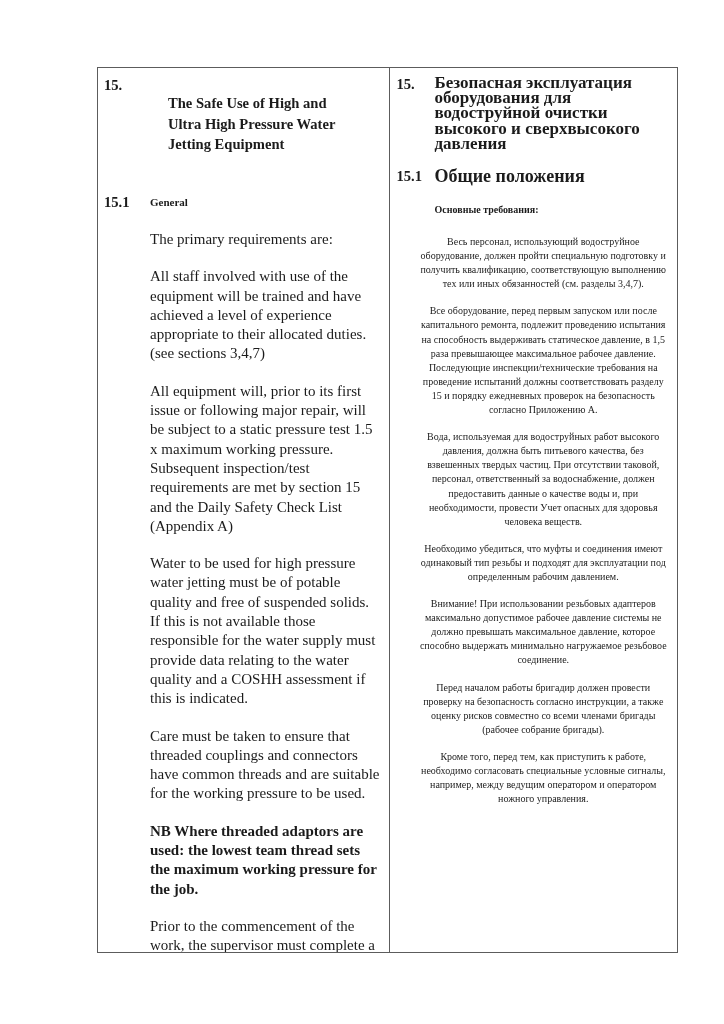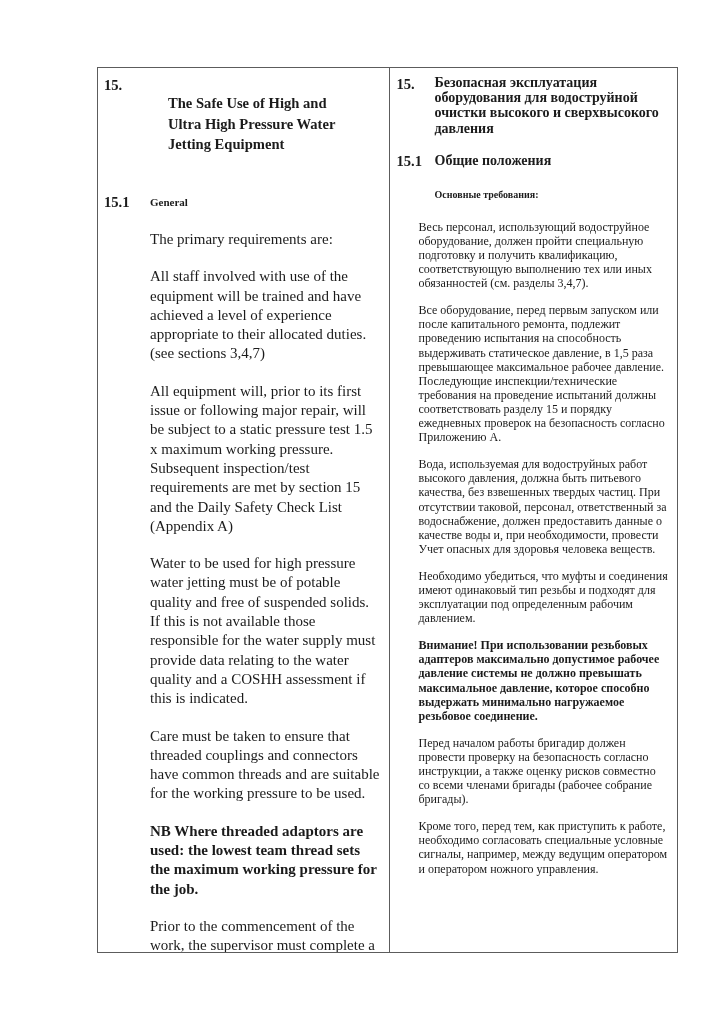--- a/index.html
+++ b/index.html
@@ -100,45 +100,46 @@
   .en-gap-lg { height: 19px; }
   .en-gap-md { height: 18px; }
 
   
   #col-russian .num-cell {
     width: 38px;
     font-size: 14.6px;
     line-height: 18px;
   }
   .ru-title {
-    font-size: 14px;
+    font-size: 17px;
     font-weight: bold;
     line-height: 15.2px;
     margin: 0;
   }
   .ru-subhead {
-    font-size: 14px;
+    font-size: 18px;
     font-weight: bold;
     line-height: 18px;
     margin: 0;
   }
   .ru-lead {
     font-size: 10px;
     line-height: 18px;
     font-weight: bold;
     margin: 0 0 0 38px;
   }
   .ru-para {
-    font-size: 12px;
+    font-size: 10px;
     line-height: 14.1px;
     margin: 0 0 0 22px;
     padding: 0;
+    text-align: center;
   }
   .ru-para.bold {
-    font-weight: bold;
+    font-weight: normal;
   }
   .ru-gap-lg { height: 16px; }
   .ru-gap-md { height: 13px; }
 </style>
 </head>
 <body>
 
 <div id="page-sheet">
 
   <div id="doc-table">

